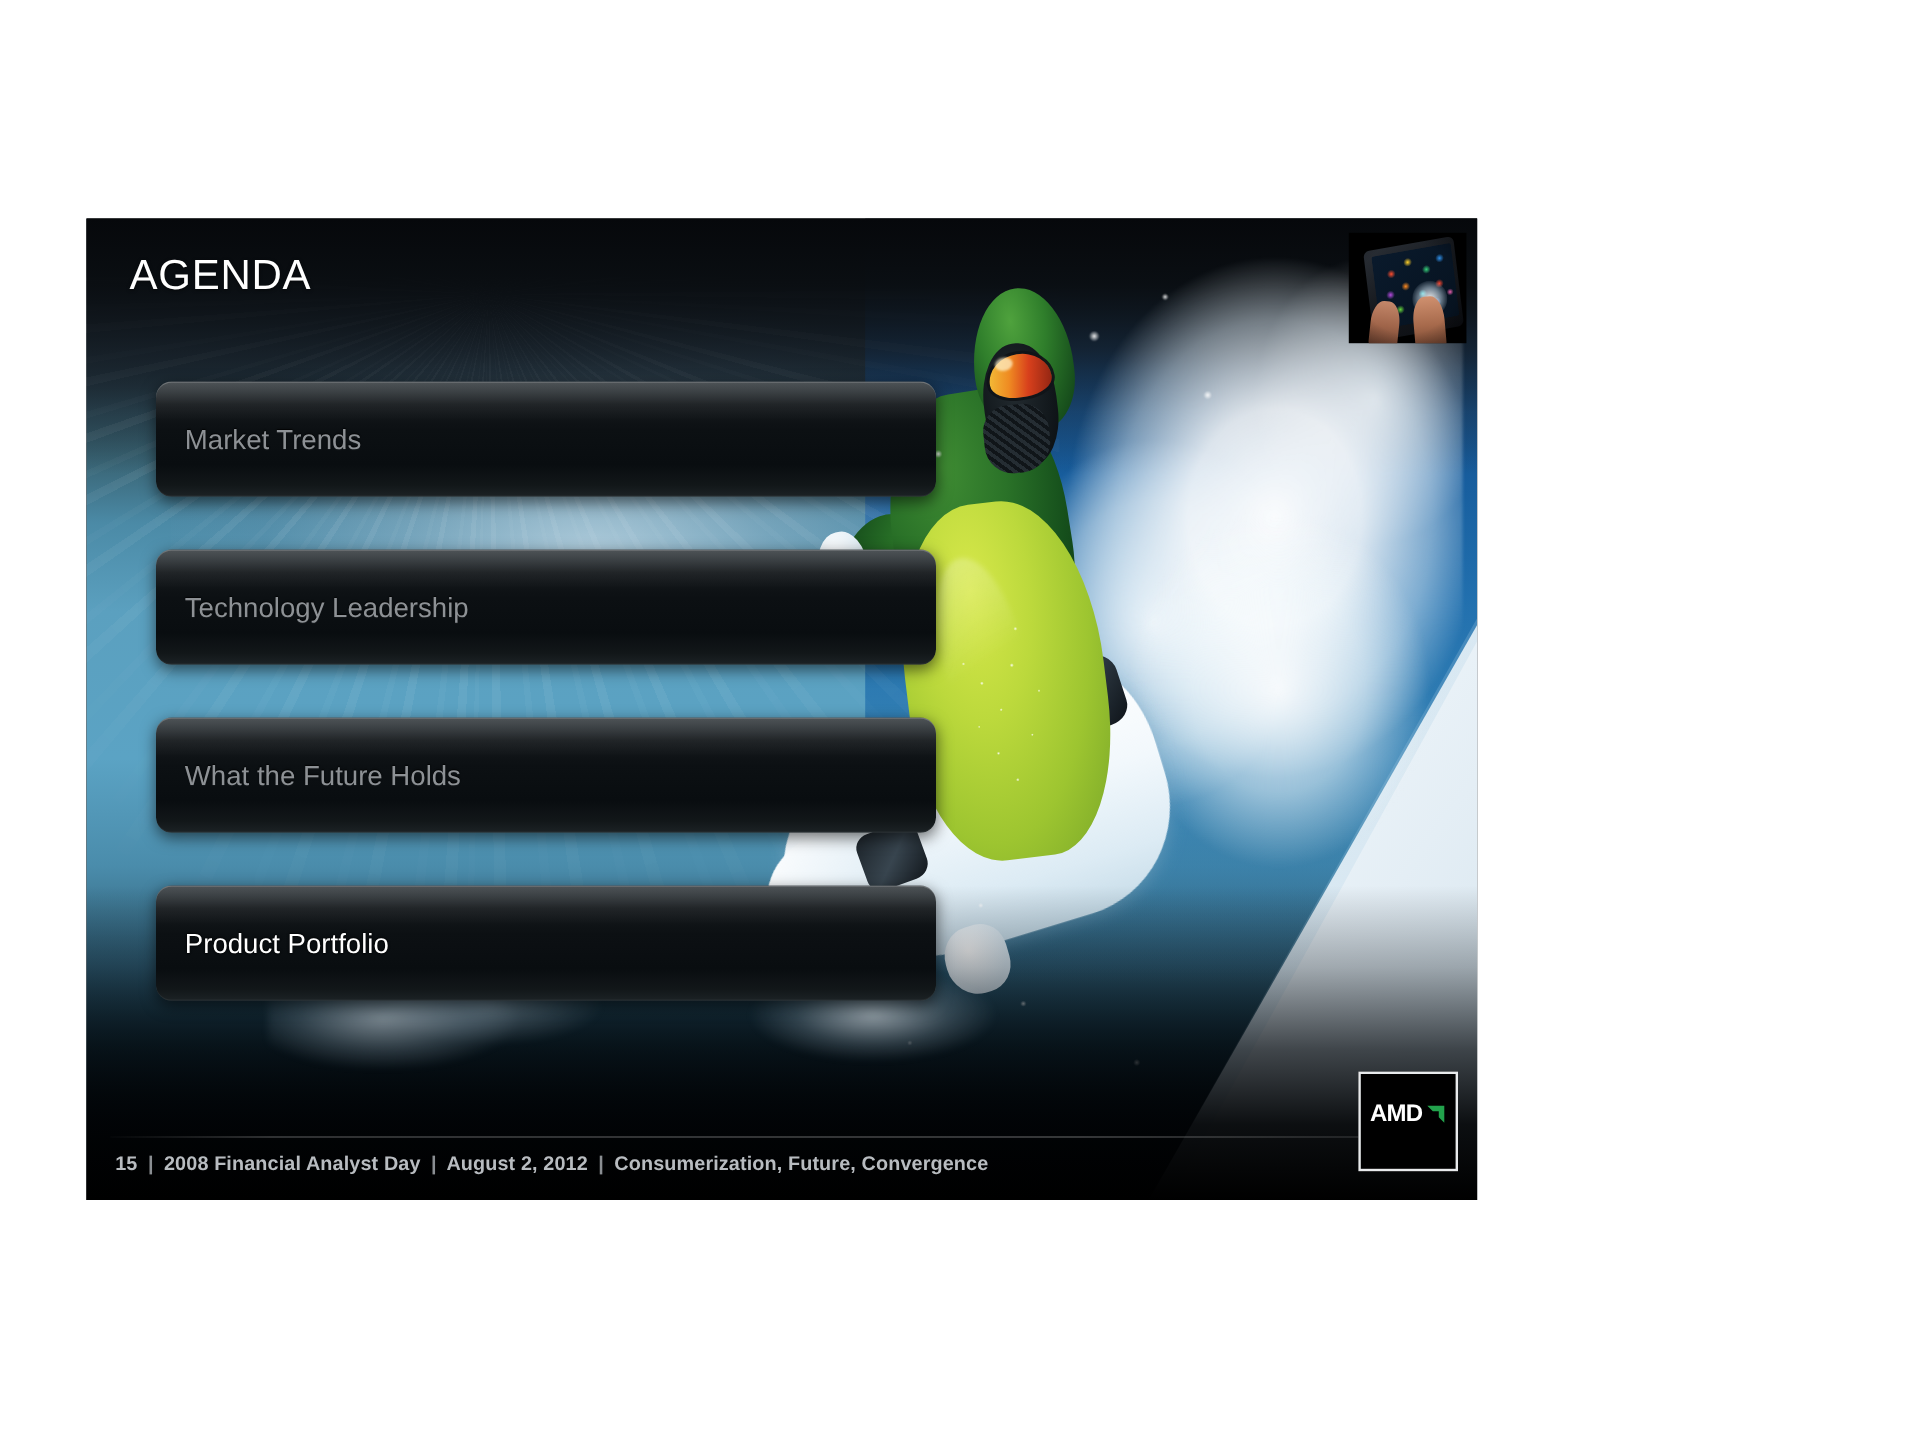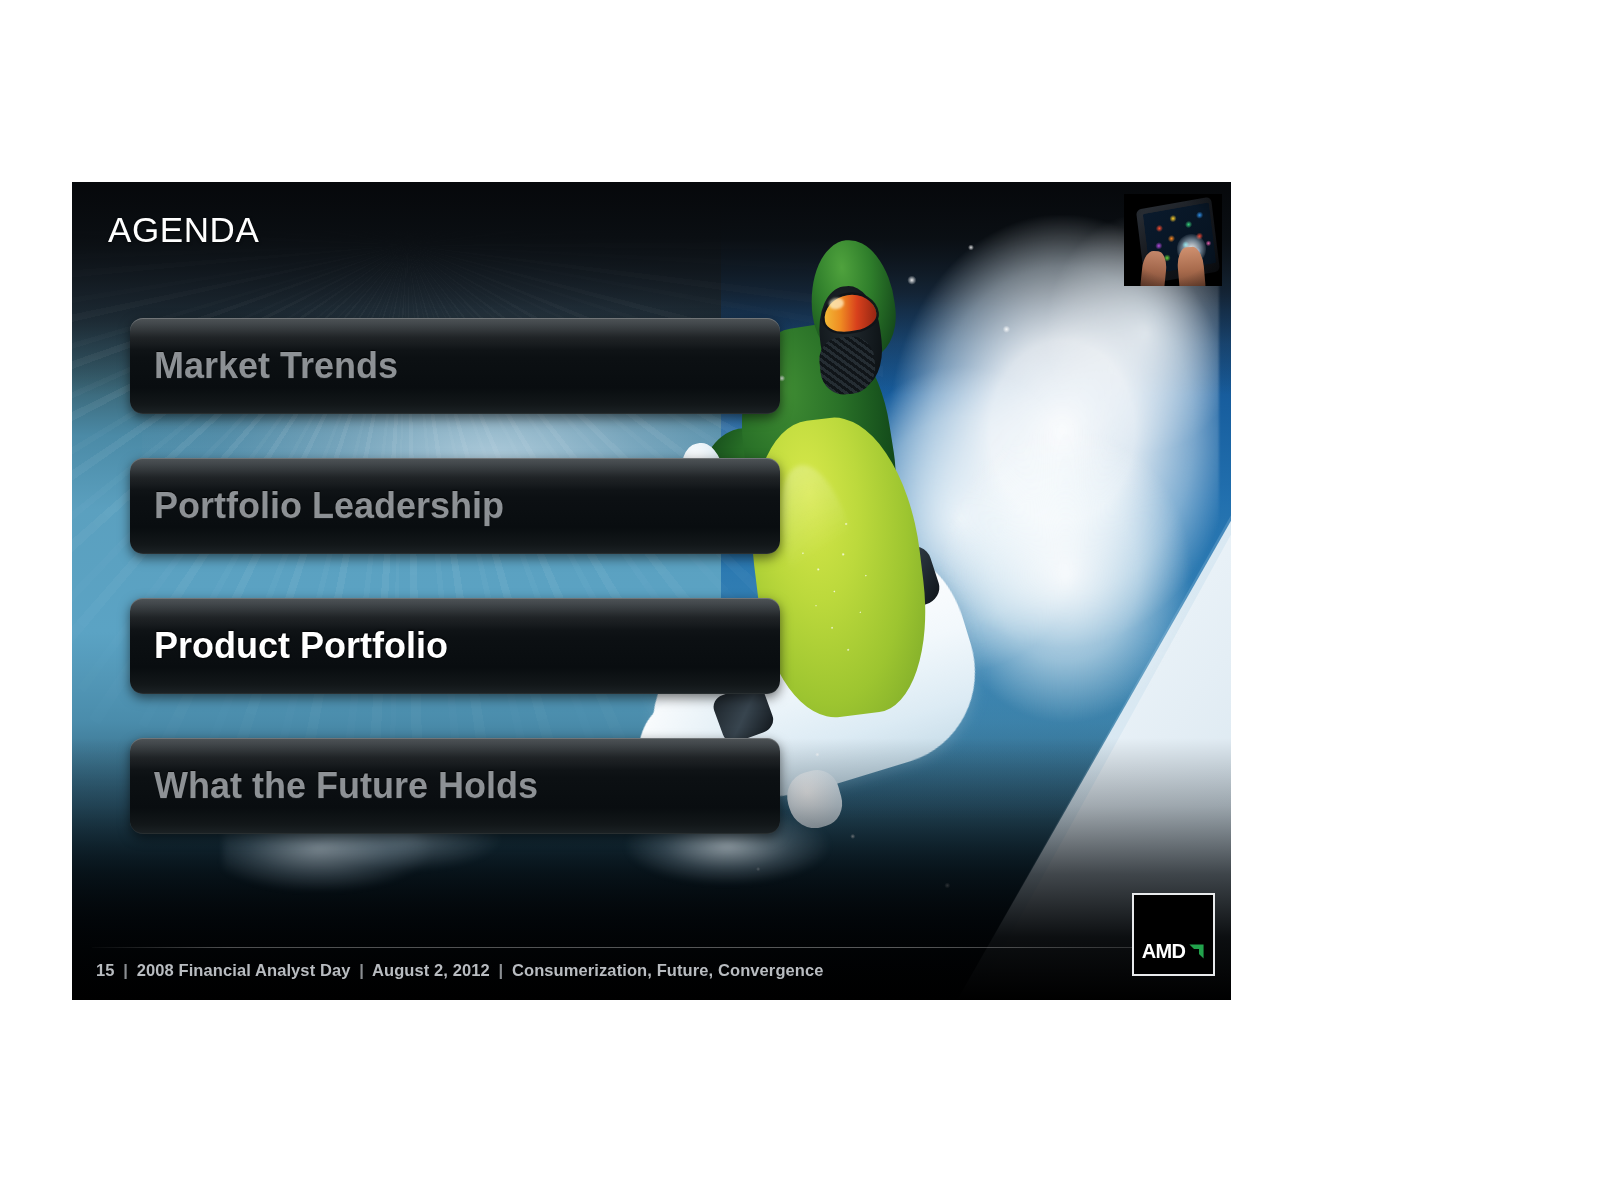--- a/index.html
+++ b/index.html
@@ -421,22 +421,22 @@
     content: "";
     position: absolute;
     left: 0; right: 0; top: 0;
     height: 34%;
     background: linear-gradient(to bottom, rgba(255,255,255,0.13), rgba(255,255,255,0.0));
     pointer-events: none;
   }
   .agenda-label {
     position: relative;
     padding-left: 24px;
-    font-size: 36px;
-    font-weight: 700;
+    font-size: 23px;
+    font-weight: 400;
     color: #8d9195;
     text-shadow: 0 -1px 1px rgba(0,0,0,0.85), 0 1px 1px rgba(255,255,255,0.06);
     white-space: nowrap;
   }
   .agenda-item.active .agenda-label {
     color: #ffffff;
     text-shadow: 0 -1px 2px rgba(0,0,0,0.8), 0 1px 1px rgba(0,0,0,0.5);
   }
 
   
@@ -543,21 +543,20 @@
   #amd-logo {
     position: absolute;
     right: 16px;
     bottom: 24px;
     width: 83px;
     height: 83px;
     background: #000000;
     border: 2px solid #e8eaec;
     box-sizing: border-box;
     display: flex;
-    align-items: flex-end;
     justify-content: center;
     padding-bottom: 13px;
   }
   .amd-inner { display: flex; align-items: center; gap: 3px; }
   .amd-word {
     font-size: 20px;
     font-weight: 700;
     color: #ffffff;
     letter-spacing: -0.6px;
     line-height: 1;
@@ -611,27 +610,27 @@
     <div class="cloud-a"></div>
     <div class="cloud-b"></div>
 
     <div id="title">AGENDA</div>
 
     <div id="agenda-list">
       <div class="agenda-item">
         <span class="agenda-label">Market Trends</span>
       </div>
       <div class="agenda-item">
-        <span class="agenda-label">Portfolio Leadership</span>
+        <span class="agenda-label">Technology Leadership</span>
+      </div>
+      <div class="agenda-item">
+        <span class="agenda-label">What the Future Holds</span>
       </div>
       <div class="agenda-item active">
         <span class="agenda-label">Product Portfolio</span>
-      </div>
-      <div class="agenda-item">
-        <span class="agenda-label">What the Future Holds</span>
       </div>
     </div>
 
     <div id="tablet-thumb">
       <div class="tablet-body"></div>
       <div class="tablet-screen"></div>
       <div class="tablet-glow"></div>
       <div class="hand-left"></div>
       <div class="hand-right"></div>
       <div class="tablet-vig"></div>

